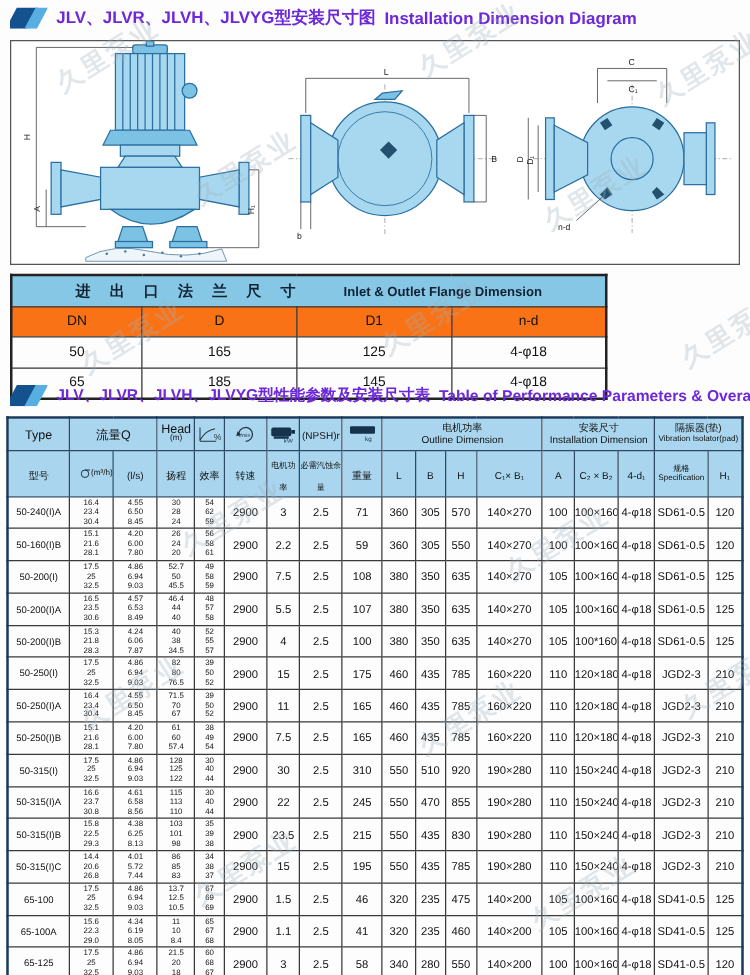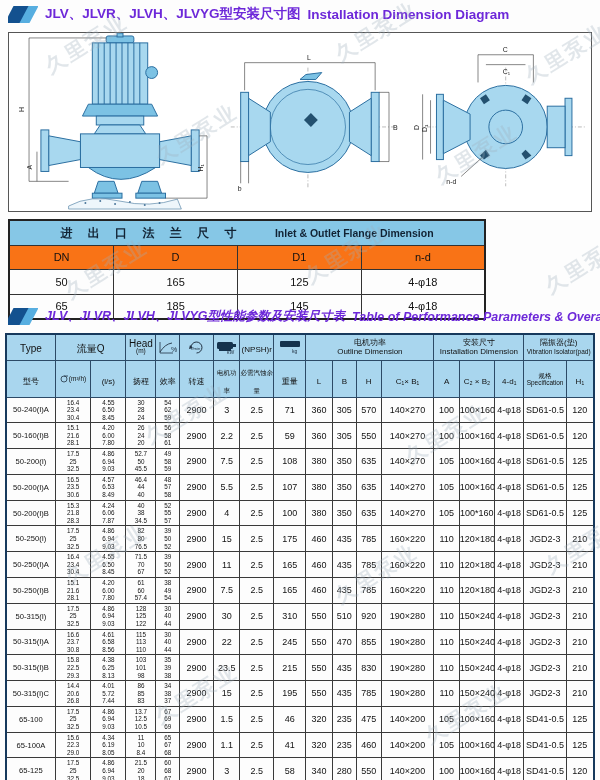--- a/index.html
+++ b/index.html
@@ -49,21 +49,21 @@
   .perf-tbl thead th { background:#a9d6ee; font-weight:normal; padding:0; }
   .perf-tbl thead tr.r1 th { height:26px; }
   .perf-tbl thead tr.r2 th { height:21px; }
   .h-en  { font-size:10px; }
   .h-zh  { font-size:8px; }
   .h-zh-sm { font-size:6.5px; line-height:7px; }
   .h-grp-zh { font-size:8px; line-height:9px; }
   .h-grp-en { font-size:8px; line-height:9px; }
   .h-sub { font-size:8px; }
   .h-unit { font-size:6.5px; }
-  .icon-cell { display:flex; flex-direction:column; align-items:center; justify-content:center; line-height:7px; }
+  .icon-cell { display:flex; flex-direction:column; align-items:center; justify-content:flex-end; line-height:7px; }
   .perf-tbl tbody td { background:transparent; border:1px solid #3a3a3a; }
   .perf-tbl tbody tr { height:25px; }
   td.type { font-size:7.6px; }
   td.single { font-size:9px; }
   td.tri { font-size:6.3px; line-height:7.6px; padding:1px 0; }
   td.tri div { white-space:nowrap; }
 </style>
 </head>
 <body>
 
@@ -233,21 +233,21 @@
           <tr>
             <td>65</td>
             <td>185</td>
             <td>145</td>
             <td>4-φ18</td>
           </tr>
         </tbody>
     </table>
   </div>
 
-  <div class="sec-title" style="position:absolute;left:0;top:303px;width:516px;font-style:italic;">
+  <div class="sec-title" style="position:absolute;left:0;top:303px;width:516px;">
     <span class="logo">
         <span class="p1"></span>
         <span class="p2"></span>
       </span>
     <span class="t" style="font-size:12.5px">JLV、JLVR、JLVH、JLVYG型性能参数及安装尺寸表</span>
     <span class="t" style="font-size:12.5px">Table of Performance Parameters &amp; Overall Dimensions</span>
   </div>
 
   <div class="perf-wrap">
     <table class="perf-tbl">

